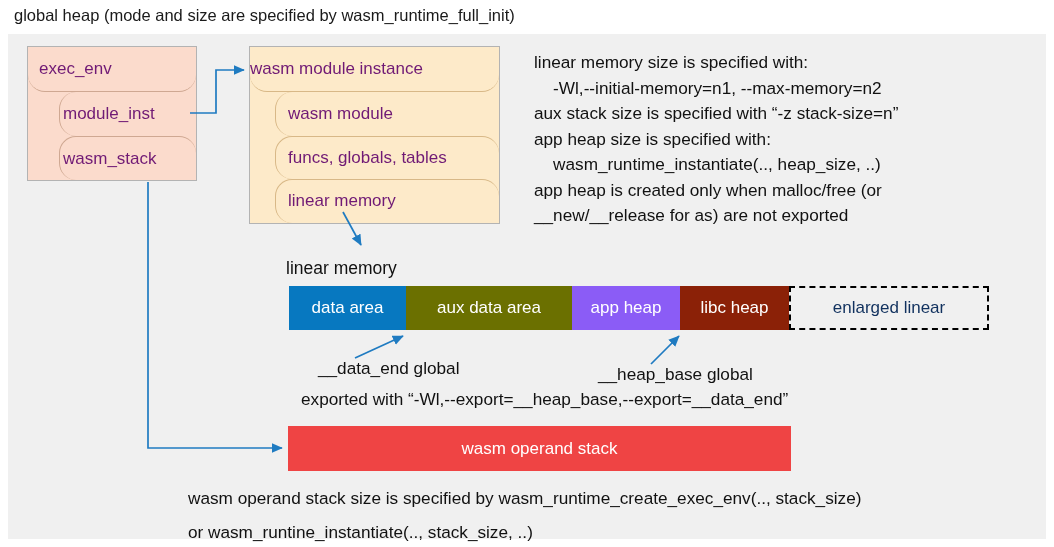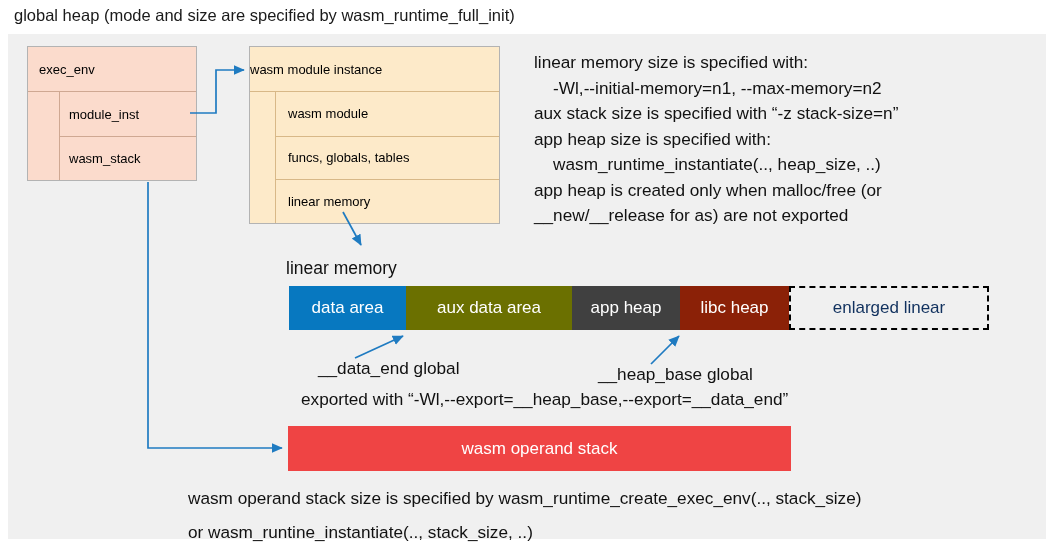--- a/index.html
+++ b/index.html
@@ -32,43 +32,44 @@
     left: 8px;
     top: 34px;
     width: 1038px;
     height: 505px;
     background: #f0f0f0;
   }
   .row {
     box-sizing: border-box;
     display: flex;
     align-items: center;
-    font-size: 13px;
-    color: #000000;
+    font-size: 17px;
+    color: #701a75;
+    border-radius: 17px;
   }
 
   
   #execenv {
     left: 27px;
     top: 46px;
     width: 170px;
     height: 135px;
     background: #fbdbcc;
     border: 1px solid #b3b3b3;
     box-sizing: border-box;
   }
   #execenv .hdr {
     height: 45px;
     padding-left: 11px;
     border-bottom: 1px solid #cfa892;
   }
   #execenv .sub {
     height: 44px;
     margin-left: 31px;
-    padding-left: 9px;
+    padding-left: 3px;
     border-left: 1px solid #cfa892;
     box-sizing: border-box;
   }
   #execenv .sub + .sub { border-top: 1px solid #cfa892; }
 
   
   #wmi {
     left: 249px;
     top: 46px;
     width: 251px;
@@ -198,21 +199,21 @@
 app heap size is specified with:
     wasm_runtime_instantiate(.., heap_size, ..)
 app heap is created only when malloc/free (or
 __new/__release for as) are not exported</div>
 
 <div class="abs" id="lmlabel">linear memory</div>
 
 <div class="abs" id="membar">
     <div class="seg" style="width: 117px; background: rgb(7, 120, 192); color: rgb(255, 255, 255);">data area</div>
     <div class="seg" style="width: 166px; background: rgb(107, 112, 0); color: rgb(255, 255, 255);">aux data area</div>
-    <div class="seg" style="width: 108px; background: #404040; color: rgb(255, 255, 255);">app heap</div>
+    <div class="seg" style="width: 108px; background: #8b5cf6; color: rgb(255, 255, 255);">app heap</div>
     <div class="seg" style="width: 109px; background: rgb(139, 33, 7); color: rgb(255, 255, 255);">libc heap</div>
     <div class="seg dashed" style="width: 200px; color: rgb(17, 49, 94);">enlarged linear</div>
   </div>
 
 <div class="abs annot" id="a-dataend">__data_end global</div>
 <div class="abs annot" id="a-heapbase">__heap_base global</div>
 <div class="abs annot" id="a-export">exported with “-Wl,--export=__heap_base,--export=__data_end”</div>
 
 <div class="abs" id="opstack" style="background: #ef4444;">wasm operand stack</div>
 

